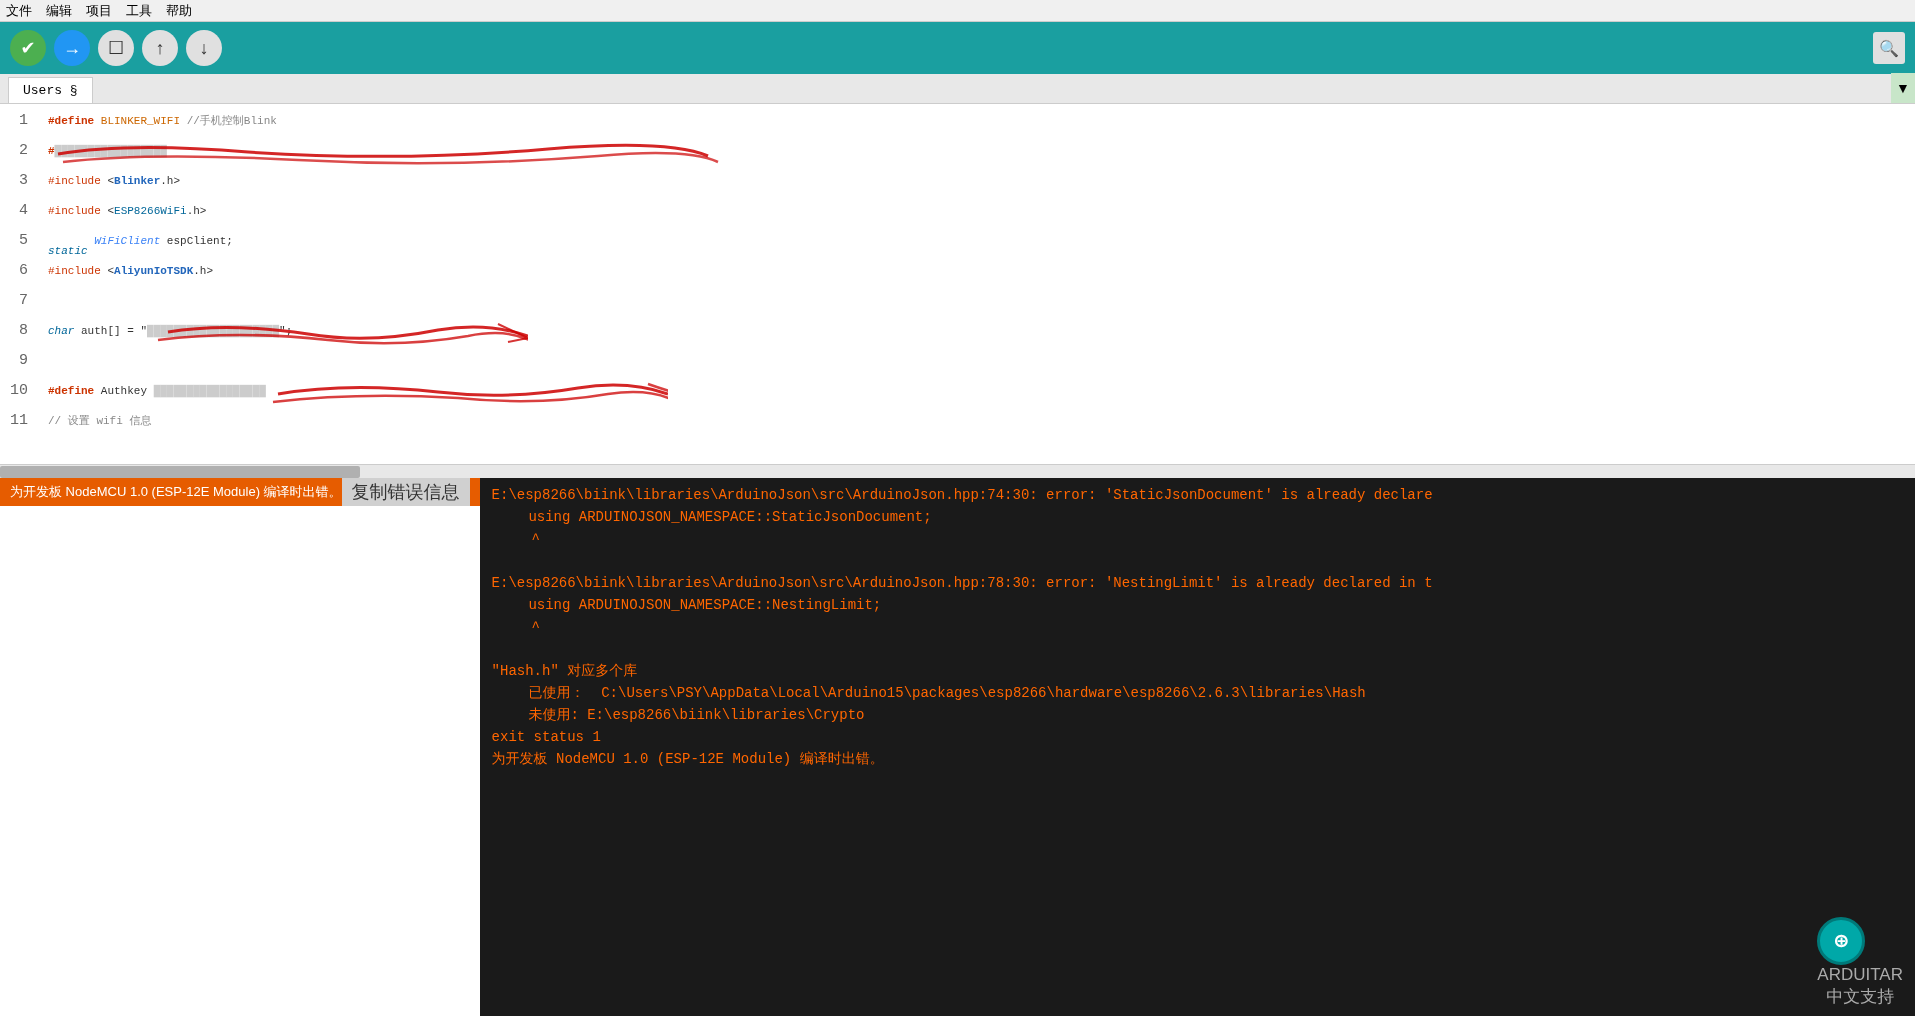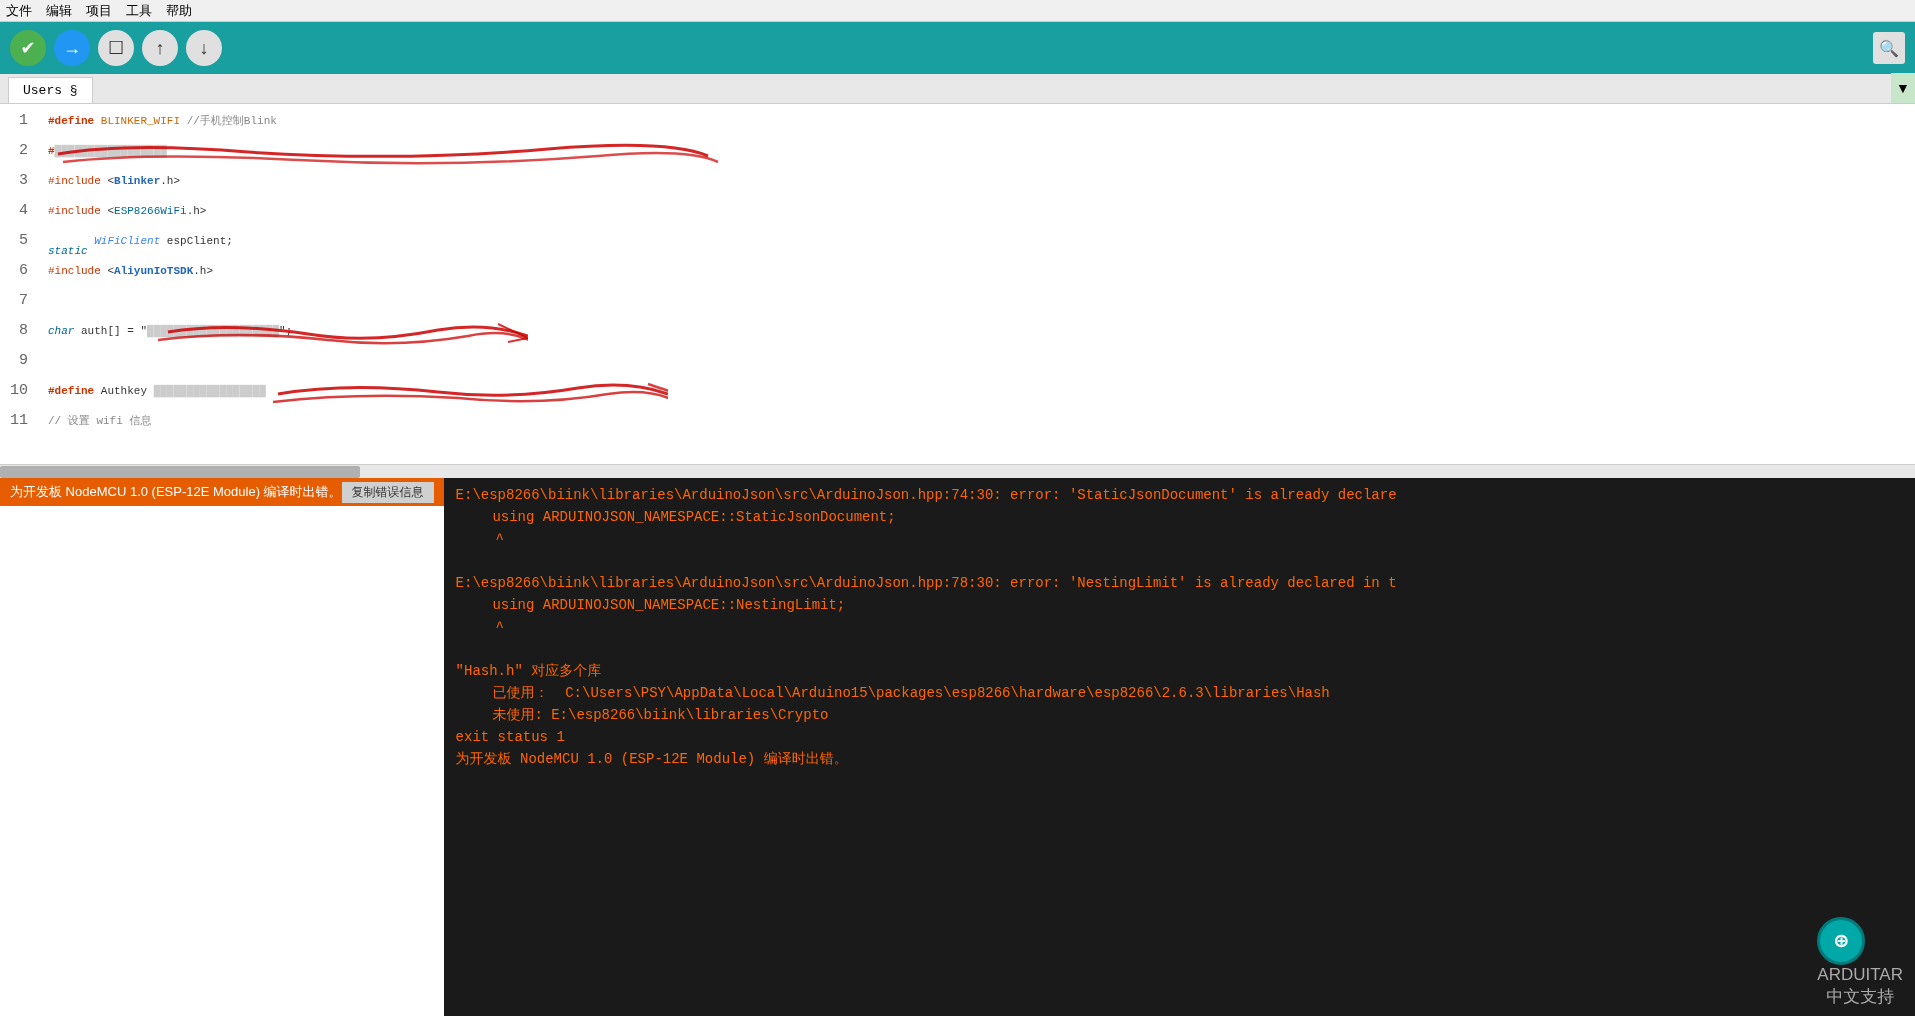--- a/index.html
+++ b/index.html
@@ -171,21 +171,21 @@
       color: white;
       font-family: 'SimSun', 'Microsoft YaHei', sans-serif;
       font-size: 13px;
     }
     #copy-error-btn {
       margin-left: auto;
       background: #d0d0d0;
       color: #333;
       border: none;
       padding: 2px 10px;
-      font-size: 12px;
+      font-size: 18px;
       cursor: pointer;
       font-family: 'SimSun', 'Microsoft YaHei', sans-serif;
     }
 
     
     #console {
       background: #1a1a1a;
       color: #ff6600;
       font-family: 'Courier New', monospace;
       font-size: 14px;

